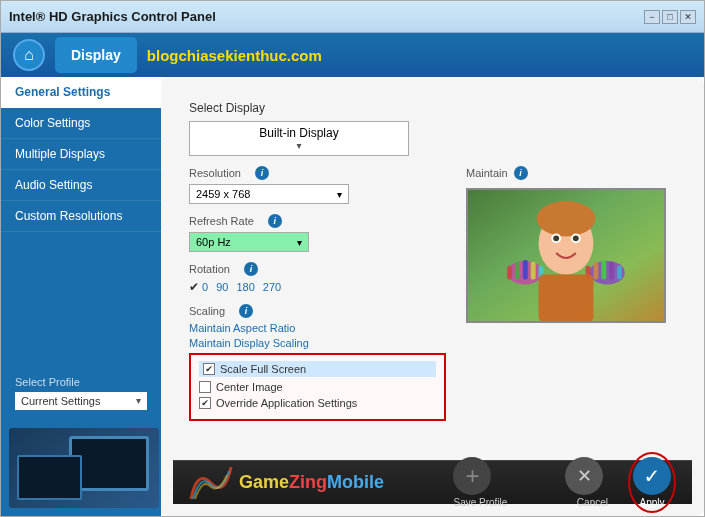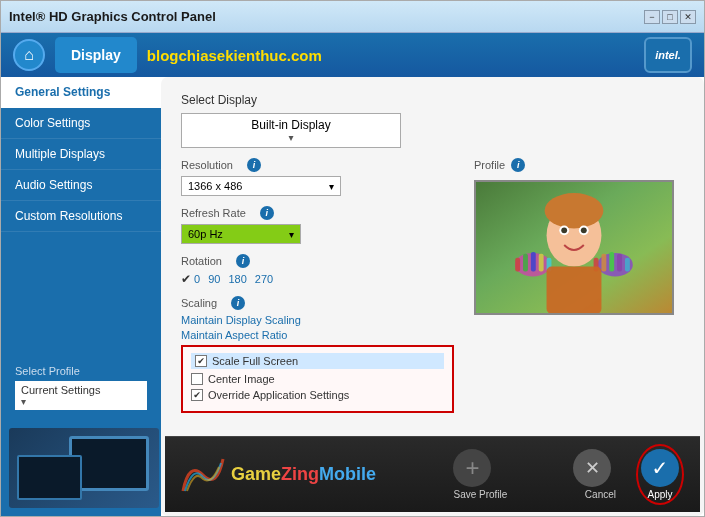--- a/index.html
+++ b/index.html
@@ -31,21 +31,21 @@
     .sidebar-item.active { background: #fff; color: #1a6eac; font-weight: bold; }
     .sidebar-spacer { flex: 1; }
     .sidebar-profile { padding: 10px 14px; }
     .sidebar-profile-label { color: #cde; font-size: 11px; margin-bottom: 4px; }
     .sidebar-image { padding: 8px; }
     .monitor-img { width: 150px; height: 80px; background: linear-gradient(135deg, #1a3a5a, #2a5a8a); border-radius: 3px; display: flex; align-items: center; justify-content: center; position: relative; overflow: hidden; }
     .monitor-shape { width: 80px; height: 55px; background: #0a1a2a; border: 3px solid #4488bb; border-radius: 3px; position: absolute; right: 10px; top: 8px; }
     .laptop-shape { width: 65px; height: 45px; background: #0a1a2a; border: 2px solid #3377aa; border-radius: 2px; position: absolute; left: 8px; bottom: 8px; }
 
     
-    .content { flex: 1; background: #f5f5f5; padding: 4px; display: flex; flex-direction: column; border-radius: 7px; }
+    .content { flex: 1; background: #f5f5f5; padding: 12px; display: flex; flex-direction: column; border-radius: 7px; }
     .content-inner { flex: 1; padding: 12px 16px; overflow: auto; }
 
     
     .select-display-label { font-size: 12px; color: #333; margin-bottom: 6px; }
     .select-display-dropdown { width: 220px; padding: 4px 8px; border: 1px solid #aaa; background: #fff; font-size: 12px; cursor: pointer; display: flex; align-items: center; justify-content: space-between; flex-direction: column; }
 
     
     .tabs { display: flex; margin-bottom: 14px; border-bottom: 2px solid #1a6eac; width: 300px; }
     .tab { padding: 6px 40px; font-size: 12px; cursor: pointer; color: #888; }
     .tab.active { color: #333; font-weight: bold; border-bottom: 3px solid #222; margin-bottom: -2px; }
@@ -71,21 +71,21 @@
     .scaling-link { color: #1a6eac; text-decoration: none; font-size: 11px; cursor: pointer; display: block; margin-bottom: 3px; }
     .scaling-highlight { border: 2px solid #cc0000; background: #fff8f8; padding: 6px 8px; margin-top: 4px; }
     .scaling-option { display: flex; align-items: center; gap: 5px; font-size: 11px; color: #333; margin-bottom: 4px; cursor: pointer; }
     .scaling-option.highlighted { background: #d0e8ff; padding: 2px 4px; }
 
     
     .preview-label { font-size: 11px; color: #555; margin-bottom: 8px; display: flex; align-items: center; gap: 6px; }
     .preview-image { width: 200px; height: 135px; background: #222; border: 2px solid #888; overflow: hidden; display: flex; align-items: center; justify-content: center; }
 
     
-    .footer { height: 76px; background: linear-gradient(to bottom, #2a2a2a, #1a1a1a); display: flex; align-items: center; padding: 0 16px; justify-content: space-between; border-top: 1px solid #444; }
+    .footer { height: 44px; background: linear-gradient(to bottom, #2a2a2a, #1a1a1a); display: flex; align-items: center; padding: 0 16px; justify-content: space-between; border-top: 1px solid #444; }
     .footer-logo { display: flex; align-items: center; gap: 6px; }
     .logo-text { font-size: 18px; font-weight: bold; }
     .logo-game { color: #e8d040; }
     .logo-zing { color: #ee4444; }
     .logo-mobile { color: #44aaee; }
     .footer-center { display: flex; align-items: center; gap: 6px; }
     .footer-btn { display: flex; flex-direction: column; align-items: center; gap: 2px; cursor: pointer; }
     .footer-btn-icon { width: 38px; height: 38px; border-radius: 50%; display: flex; align-items: center; justify-content: center; font-size: 20px; }
     .footer-btn-label { font-size: 10px; color: #ccc; margin-left: 16px; }
     .save-btn .footer-btn-icon { background: #444; color: #888; }
@@ -107,21 +107,20 @@
   </div>
 
   <div class="headerbar">
     <div class="headerbar-left">
       <div class="home-btn">
         <span class="home-icon">⌂</span>
       </div>
       <div class="display-tab">Display</div>
       <span class="site-url">blogchiasekienthuc.com</span>
     </div>
-    <div class="intel-logo">intel.</div>
   </div>
 
   <div class="main">
 
     <div class="sidebar">
       <div class="sidebar-item active">
         <span>General Settings</span>
       </div>
       <div class="sidebar-item">
         <span>Color Settings</span>
@@ -133,21 +132,21 @@
         <span>Audio Settings</span>
       </div>
       <div class="sidebar-item">
         <span>Custom Resolutions</span>
       </div>
 
       <div class="sidebar-spacer"></div>
 
       <div class="sidebar-profile">
         <div class="sidebar-profile-label">Select Profile</div>
-        <div style="display:flex;align-items:flex-start;background:#fff;padding:3px 6px;cursor:pointer;flex-direction:column;">
+        <div style="display:flex;align-items:flex-start;background:#fff;padding:3px 6px;cursor:pointer;">
           <span style="flex:1;font-size:11px;color:#333;">Current Settings</span>
           <span style="color:#555;font-size:10px;">▾</span>
         </div>
       </div>
 
       <div class="sidebar-image">
         <div class="monitor-img">
           <div class="monitor-shape"></div>
           <div class="laptop-shape"></div>
         </div>
@@ -169,31 +168,31 @@
         <div class="two-col">
 
           <div class="left-col">
 
             <div class="form-row">
               <div class="form-label">
                 <span>Resolution</span>
                 <div class="info-icon">i</div>
               </div>
               <div style="display:flex;align-items:center;background:#fff;border:1px solid #aaa;width:160px;padding:3px 6px;cursor:pointer;">
-                <span style="flex:1;font-size:11px;">1366 x 486</span>
+                <span style="flex:1;font-size:11px;">2459 x 768</span>
                 <span style="font-size:10px;">▾</span>
               </div>
             </div>
 
             <div class="form-row">
               <div class="form-label">
                 <span>Refresh Rate</span>
                 <div class="info-icon">i</div>
               </div>
-              <div style="display:flex;align-items:center;background:#84cc16;border:1px solid #aaa;width:120px;padding:3px 6px;cursor:pointer;">
+              <div style="display:flex;align-items:center;background:#86efac;border:1px solid #aaa;width:120px;padding:3px 6px;cursor:pointer;">
                 <span style="flex:1;font-size:11px;">60p Hz</span>
                 <span style="font-size:10px;">▾</span>
               </div>
             </div>
 
             <div class="form-row">
               <div class="form-label">
                 <span>Rotation</span>
                 <div class="info-icon">i</div>
               </div>
@@ -212,22 +211,22 @@
                   <span>270</span>
                 </div>
               </div>
             </div>
 
             <div class="form-row scaling-section">
               <div class="form-label">
                 <span>Scaling</span>
                 <div class="info-icon">i</div>
               </div>
+              <a class="scaling-link">Maintain Aspect Ratio</a>
               <a class="scaling-link">Maintain Display Scaling</a>
-              <a class="scaling-link">Maintain Aspect Ratio</a>
 
               <div class="scaling-highlight">
                 <div class="scaling-option highlighted">
                   <span class="checkbox-custom">✔</span>
                   <span>Scale Full Screen</span>
                 </div>
                 <div class="scaling-option">
                   <span class="checkbox-custom"></span>
                   <span>Center Image</span>
                 </div>
@@ -235,21 +234,21 @@
                   <span class="checkbox-custom">✔</span>
                   <span>Override Application Settings</span>
                 </div>
               </div>
             </div>
 
           </div>
 
           <div class="right-col">
             <div class="preview-label">
-              <span>Profile</span>
+              <span>Maintain</span>
               <div class="info-icon">i</div>
             </div>
             <div class="preview-image">
 
               <svg width="200" height="135" viewBox="0 0 200 135">
                 <defs>
                   <linearGradient id="bg-grad" x1="0" y1="0" x2="1" y2="1">
                     <stop offset="0%" stop-color="#4a7a3a"></stop>
                     <stop offset="40%" stop-color="#6aaa5a"></stop>
                     <stop offset="70%" stop-color="#88bb55"></stop>

